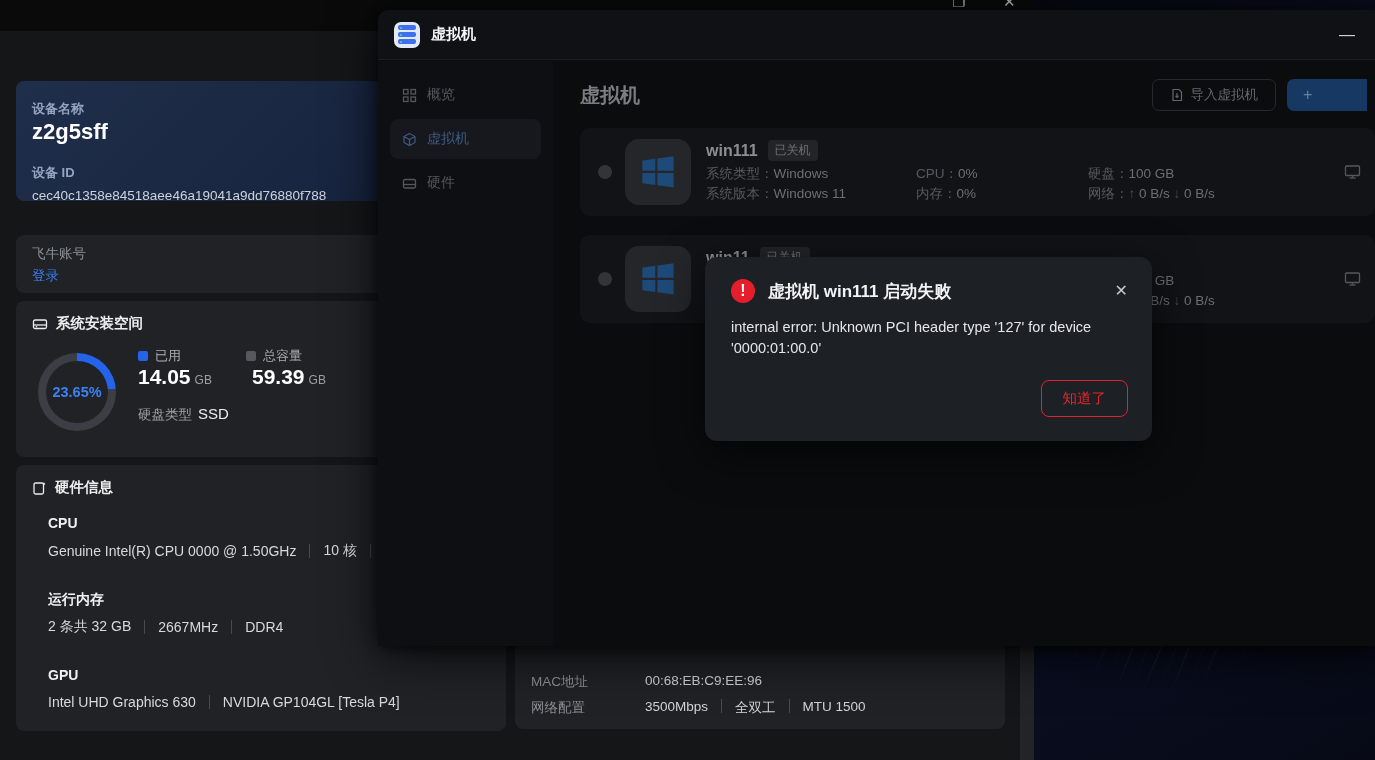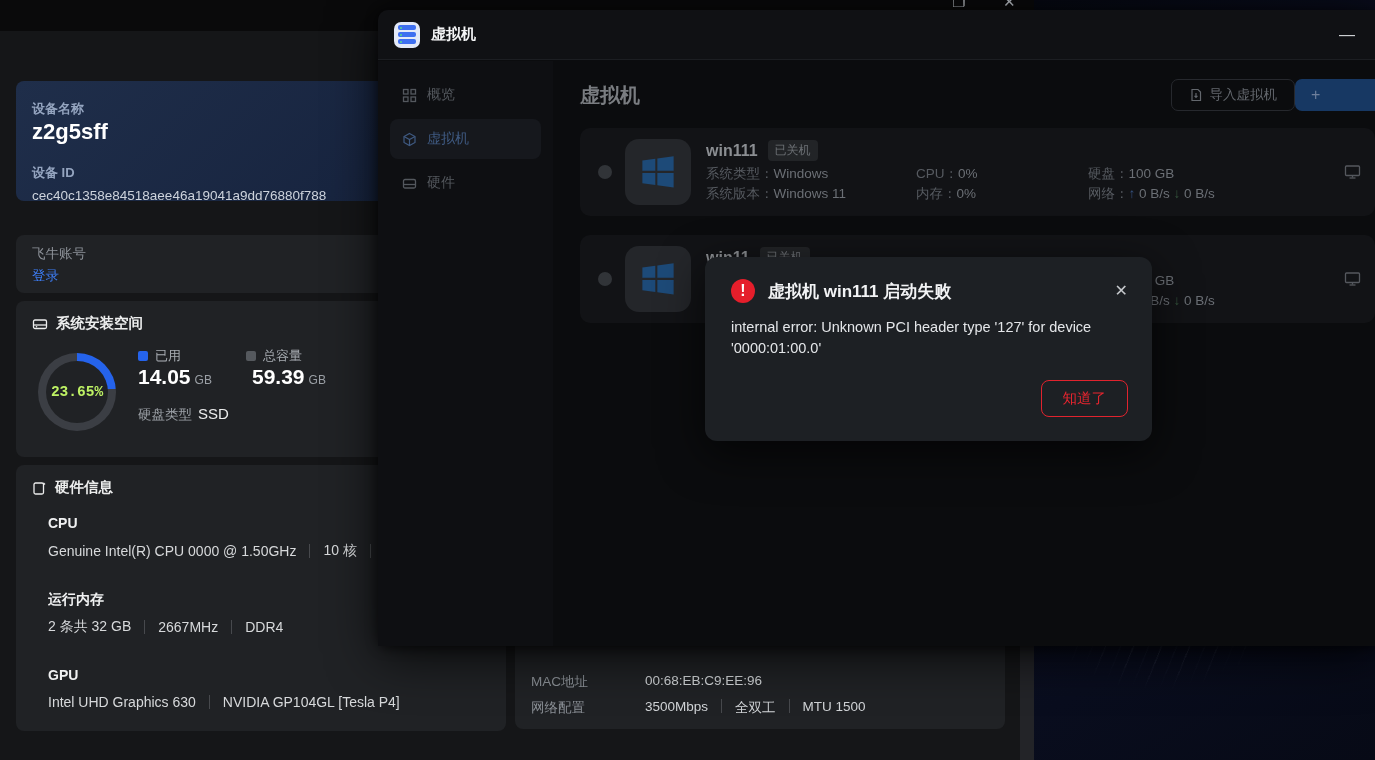--- a/index.html
+++ b/index.html
@@ -22,21 +22,21 @@
   #account-card { left:16px; top:204px; width:490px; height:58px; }
   #account-label { position:absolute; left:16px; top:10px; color:#8e939a; font-size:13.5px; }
   #login-link { position:absolute; left:16px; top:32px; color:#3d7df5; font-size:13.5px; cursor:pointer; }
 
   #storage-card { left:16px; top:270px; width:490px; height:156px; }
   .card-header { position:absolute; display:flex; align-items:center; gap:8px;
     color:#eceded; font-size:14.5px; font-weight:bold; }
   .donut { position:absolute; left:38px; top:322px; width:78px; height:78px; border-radius:50%;
     display:flex; align-items:center; justify-content:center; }
   .donut-hole { width:62px; height:62px; border-radius:50%; background:#202225;
-    display:flex; align-items:center; justify-content:center; color:#bef264; font-size:14.5px; font-weight:bold;font-family:Liberation Mono, monospace; }
+    display:flex; align-items:center; justify-content:center; color:#3b82f6; font-size:14.5px; font-weight:bold; }
   .legend-sq { display:inline-block; width:10px; height:10px; border-radius:2px; margin-right:7px; }
   .legend-row { display:flex; align-items:center; color:#a9aeb4; font-size:13px; }
   .big-val { color:#fff; font-size:21px; font-weight:bold; }
   .unit { color:#9ba0a6; font-size:12px; font-weight:normal; margin-left:4px; }
   #disk-type-row { position:absolute; left:138px; top:374px; color:#9ba0a6; font-size:13.5px; }
   #disk-type-val { color:#eceded; font-size:15px; margin-left:6px; }
 
   #hardware-card { left:16px; top:434px; width:490px; height:266px; }
   .hw-label { position:absolute; left:32px; color:#f0f1f2; font-size:14px; font-weight:bold; }
   .hw-line { position:absolute; left:32px; display:flex; align-items:center; color:#d7d9db; font-size:14px; white-space:nowrap; }
@@ -75,21 +75,21 @@
   #modal-body { position:absolute; left:0; top:51px; width:100%; height:585px; display:flex; }
   #modal-sidebar { width:175px; height:100%; background:#0e0f12; padding:14px 12px; flex-shrink:0; }
   .side-item { display:flex; align-items:center; gap:10px; height:40px; padding:0 12px;
     border-radius:8px; color:#54585e; font-size:14px; cursor:pointer; margin-bottom:4px; }
   .side-item.selected { background:#16181d; color:#3f5a82; }
   .side-item svg { flex-shrink:0; }
 
   #modal-content { flex:1; padding:16px 0 0 27px; position:relative; }
   #content-header { display:flex; align-items:center; height:36px; }
   #vm-heading { color:#7a7d81; font-size:20px; font-weight:bold; }
-  #header-buttons { margin-left:auto; display:flex; padding-right:0; }
+  #header-buttons { margin-left:auto; display:flex; gap:11px; padding-right:8px; }
   #import-btn { height:32px; display:flex; align-items:center; gap:7px; padding:0 17px;
     border:1px solid #26282d; border-radius:7px; color:#63676d; font-size:13.5px; cursor:pointer; background:transparent; }
   #add-btn { height:32px; width:80px; background:#173863; border-radius:7px 0 0 7px; color:#6e7f9c;
     font-size:16px; display:flex; align-items:center; justify-content:flex-start; padding-left:16px; cursor:pointer; }
 
   #vm-list { margin-top:15px; }
   .vm-row { height:88px; background:#121316; border-radius:10px; margin-bottom:19px;
     display:flex; align-items:center; padding:0 14px 0 18px; cursor:pointer; }
   .vm-dot { width:14px; height:14px; border-radius:50%; background:#313438; margin-right:13px; flex-shrink:0; }
   .vm-tile { width:66px; height:66px; border-radius:14px; background:#24262a;

